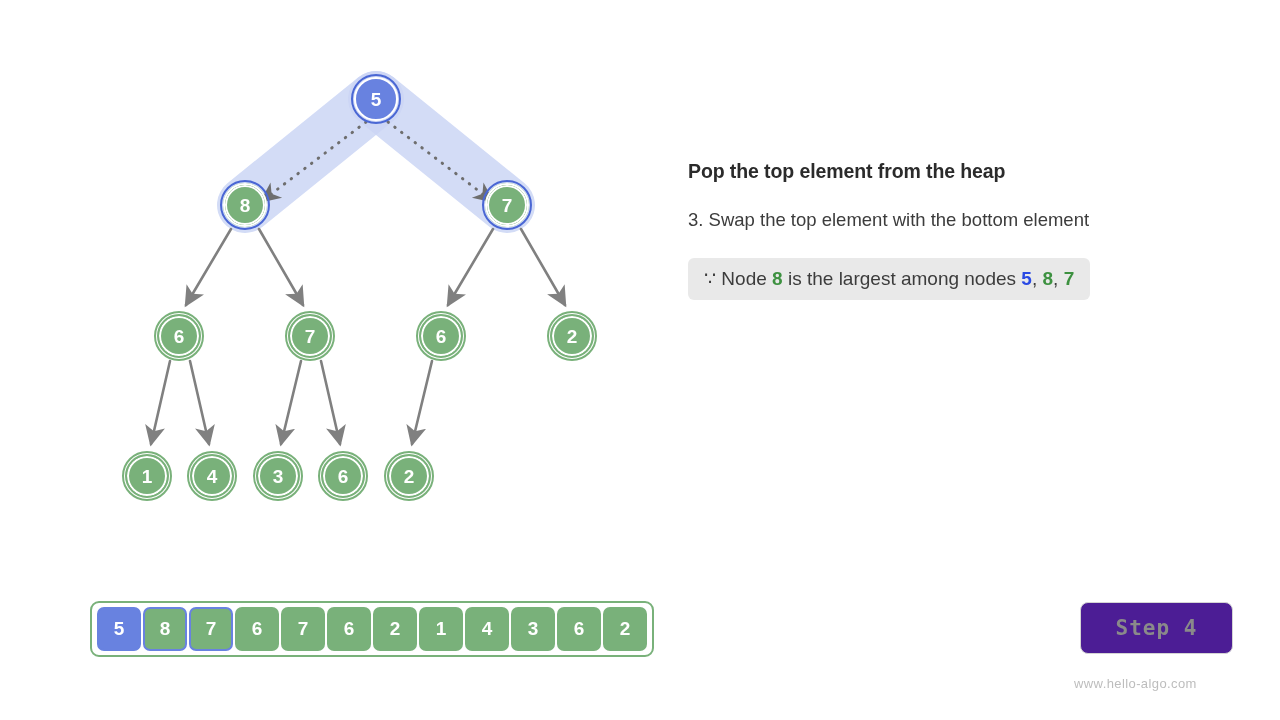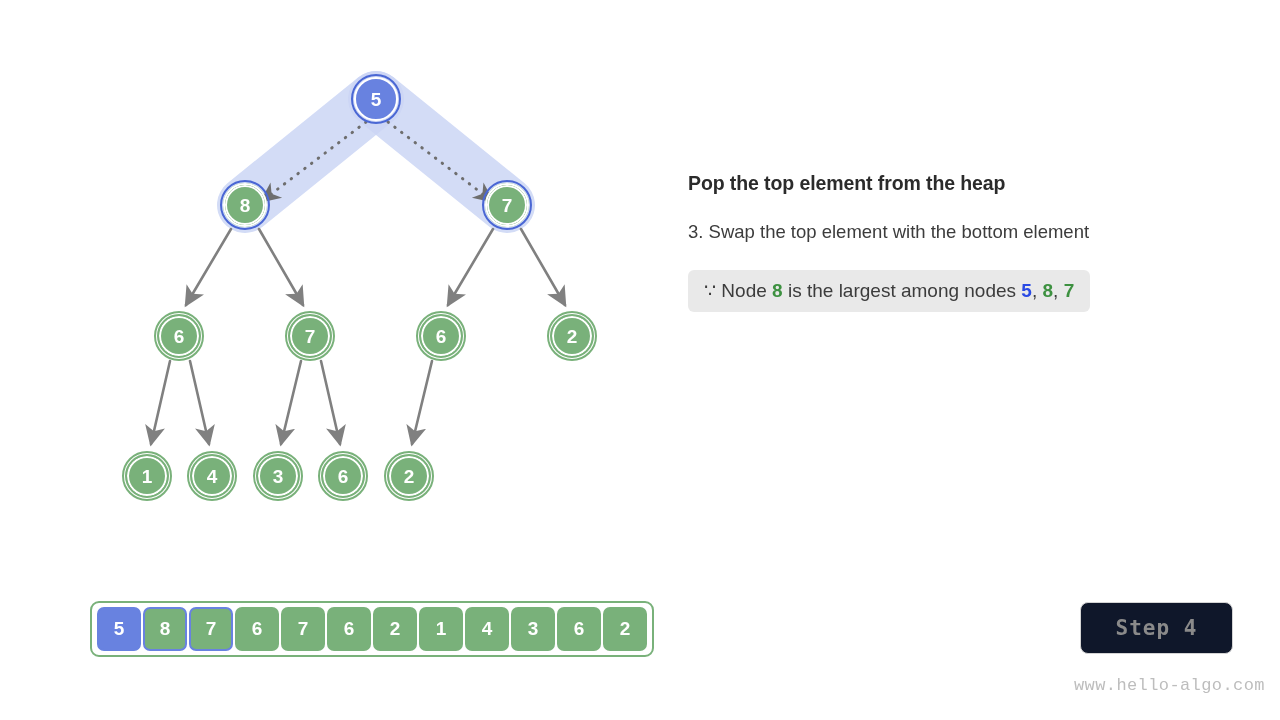--- a/index.html
+++ b/index.html
@@ -87,21 +87,21 @@
   #info-panel {
     position: absolute;
     left: 688px;
     top: 160px;
     width: 540px;
   }
   #panel-title {
     font-size: 19.5px;
     font-weight: bold;
     color: #2b2b2b;
-    margin: 12px 0 26px 0;
+    margin: 0 0 26px 0;
     letter-spacing: -0.1px;
   }
   .panel-step {
     font-size: 18.5px;
     color: #3c3c3c;
     margin-bottom: 27px;
     white-space: nowrap;
   }
   #hint-box {
     display: inline-block;
@@ -152,36 +152,36 @@
 
   
   #step-badge {
     position: absolute;
     left: 1080px;
     top: 602px;
     width: 151px;
     height: 50px;
     border: 1px solid #d4d4d4;
     border-radius: 8px;
-    background: #0f172a;
+    background: #4c1d95;
     display: flex;
     align-items: center;
     justify-content: center;
     font-family: "DejaVu Sans Mono", monospace;
     font-size: 21px;
     font-weight: bold;
     color: #8a8a8a;
     letter-spacing: 1px;
   }
   #watermark {
     position: absolute;
     left: 1074px;
     top: 676px;
-    font-family: Liberation Mono, monospace;
-    font-size: 17px;
+    font-family: Liberation Sans, sans-serif;
+    font-size: 13px;
     color: #bdbdbd;
     letter-spacing: 0.4px;
     text-align: right;
   }
 </style>
 </head>
 <body>
 
 <div id="tree-canvas">
   <svg width="680" height="560">

